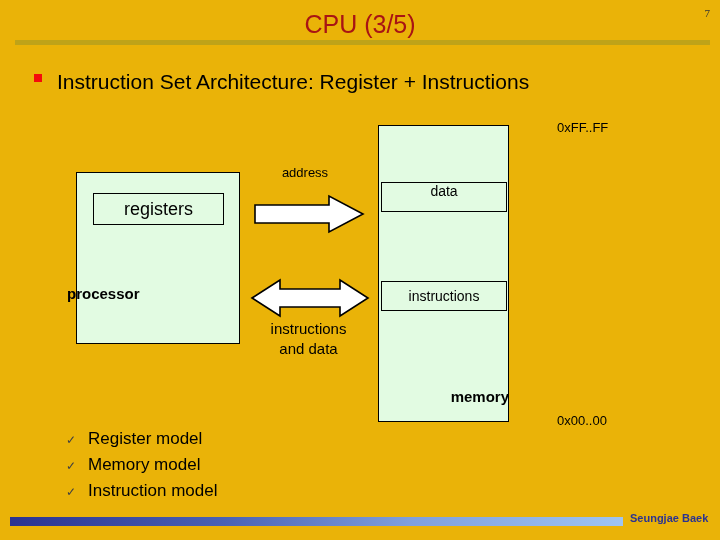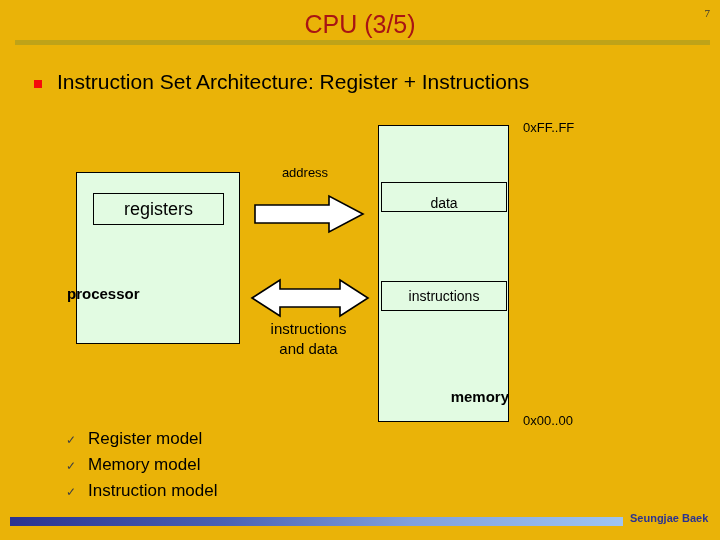--- a/index.html
+++ b/index.html
@@ -45,21 +45,20 @@
     height: 5px;
     background: #bfa318;
   }
 
   
   #main-bullet-row {
     position: absolute;
     left: 34px;
     top: 70px;
     display: flex;
-    align-items: center;
   }
   #main-bullet-marker {
     width: 8px;
     height: 8px;
     background: #f50b0b;
     margin-right: 15px;
     margin-top: 4px;
     flex: 0 0 auto;
   }
   #main-bullet-text {
@@ -109,21 +108,21 @@
     top: 125px;
     width: 131px;
     height: 297px;
   }
   #data-box {
     left: 381px;
     top: 182px;
     width: 126px;
     height: 30px;
     display: flex;
-    align-items: flex-end;
+    align-items: flex-start;
     justify-content: center;
   }
   #instructions-box {
     left: 381px;
     top: 281px;
     width: 126px;
     height: 30px;
     display: flex;
     align-items: center;
     justify-content: center;
@@ -141,20 +140,21 @@
     font-size: 15px;
     font-weight: bold;
     color: #000000;
   }
 
   .addr-marker {
     position: absolute;
     font-size: 13px;
     color: #000000;
     white-space: nowrap;
+    margin-left: 34px;
   }
   #addr-top { left: 523px; top: 120px; }
   #addr-bottom { left: 523px; top: 413px; }
 
   
   #address-label {
     position: absolute;
     left: 240px;
     top: 165px;
     width: 130px;

